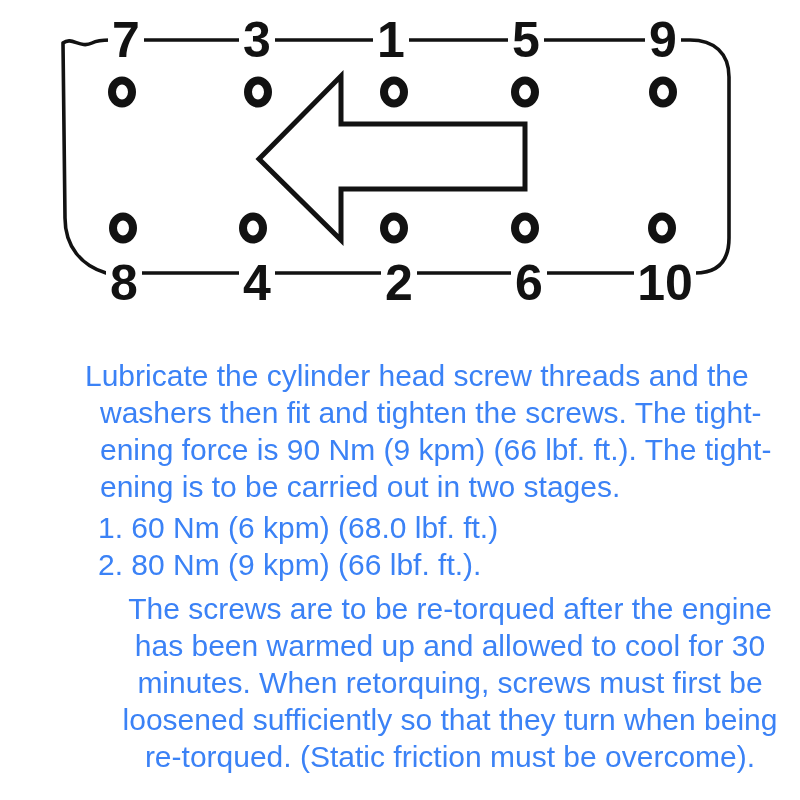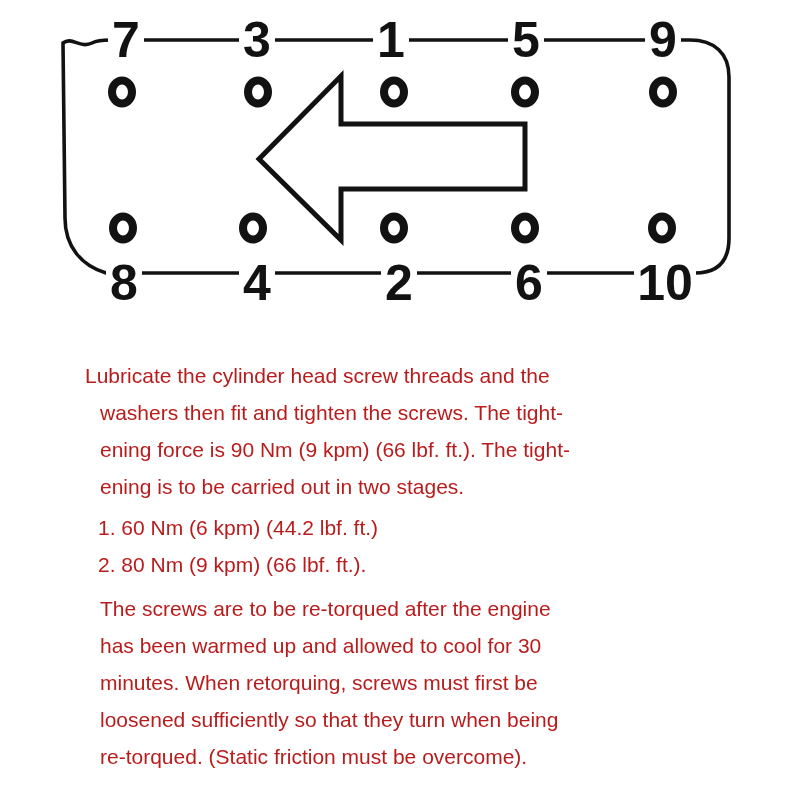--- a/index.html
+++ b/index.html
@@ -21,22 +21,22 @@
     width: 800px;
     height: 330px;
   }
   svg text.bolt-num {
     font-family: "Liberation Sans", sans-serif;
     font-weight: bold;
     font-size: 50px;
     fill: #121212;
   }
   .text-block {
-    color: #b91c1c;
-    font-size: 21px;
+    color: #3b82f6;
+    font-size: 30px;
     line-height: 37px;
     letter-spacing: 0px;
   }
   .text-block p {
     margin: 0;
     white-space: pre-line;
   }
   .para1 {
     margin-top: 27px !important;
     margin-left: 100px !important;
@@ -48,20 +48,21 @@
     padding: 0 0 0 98px;
     list-style: none;
   }
   .steps li {
     white-space: pre-line;
   }
   .para2 {
     margin-top: 7px !important;
     margin-left: 100px !important;
     margin-right: 60px;
+    text-align: center;
   }
 </style>
 </head>
 <body>
 
 <div class="page">
 
   <div class="diagram-wrap">
     <svg width="800" height="330" viewBox="0 0 800 330">
 
@@ -112,21 +113,21 @@
       <polygon points="259,159 341,76 341,124 525,124 525,189 341,189 341,240" fill="#ffffff" stroke="#121212" stroke-width="5" stroke-linejoin="miter"></polygon>
     </svg>
   </div>
 
   <div class="text-block">
     <p class="para1">Lubricate the cylinder head screw threads and the
 washers then fit and tighten the screws. The tight-
 ening force is 90 Nm (9 kpm) (66 lbf. ft.). The tight-
 ening is to be carried out in two stages.</p>
     <ul class="steps">
-      <li>1. 60 Nm (6 kpm) (44.2 lbf. ft.)</li>
+      <li>1. 60 Nm (6 kpm) (68.0 lbf. ft.)</li>
       <li>2. 80 Nm (9 kpm) (66 lbf. ft.).</li>
     </ul>
     <p class="para2">The screws are to be re-torqued after the engine
 has been warmed up and allowed to cool for 30
 minutes. When retorquing, screws must first be
 loosened sufficiently so that they turn when being
 re-torqued. (Static friction must be overcome).</p>
   </div>
 
 </div>

